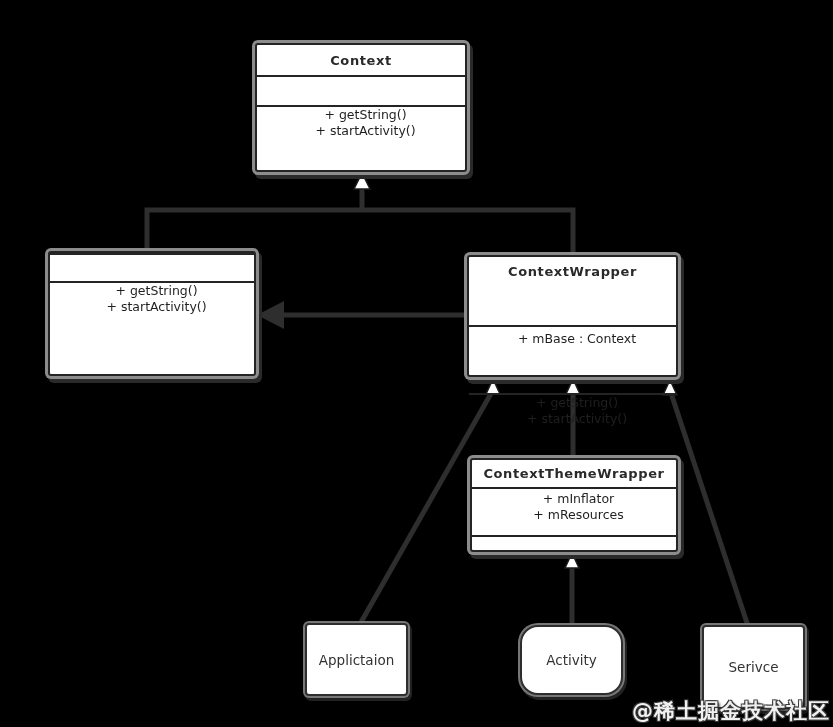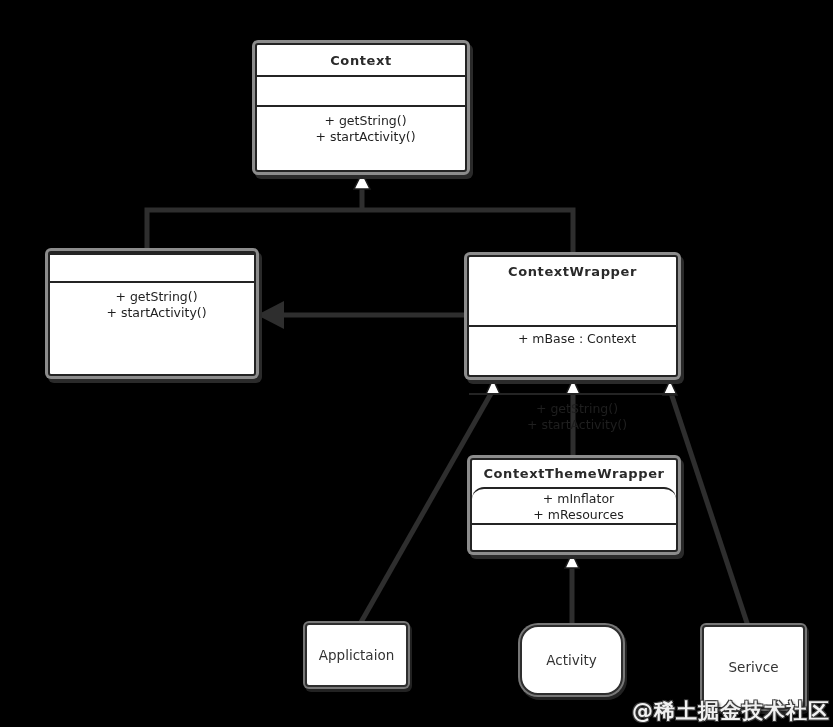--- a/index.html
+++ b/index.html
@@ -22,49 +22,49 @@
     position:absolute;background:var(--box-fill);
     border:2px solid var(--box-border);border-radius:3px;
     box-shadow:0 0 0 3px var(--box-outline), 3px 4px 0 3px #2a2a2a;
     display:flex;flex-direction:column;box-sizing:border-box;
   }
   .uml-title{
     font-weight:bold;font-size:13px;color:#2a2a2a;letter-spacing:.6px;
     display:flex;align-items:center;justify-content:center;flex:0 0 auto;
   }
   .uml-sec{border-top:2px solid var(--box-border);box-sizing:border-box;flex:0 0 auto;}
-  .uml-members{font-size:12.5px;color:var(--text);line-height:16px;padding:6px 4px 0 13px;}
+  .uml-members{font-size:12.5px;color:var(--text);line-height:16px;padding:0 4px 0 13px;}
   .uml-methods{flex:1 1 auto;}
 
   
   #box-context{left:255px;top:43px;width:212px;height:129px;}
   #box-context .uml-title{height:30px;}
   #box-context .sec-fields{height:30px;}
   
   #box-contextimp{left:48px;top:251px;width:208px;height:125px;}
   #box-contextimp .uml-title{height:31px;}
   #box-contextimp .sec-fields{height:28px;}
   
   #box-contextwrapper{left:467px;top:255px;width:211px;height:122px;gap:40px;}
   #box-contextwrapper .uml-title{height:28px;}
   #box-contextwrapper .sec-fields{height:28px;padding-top:4px;padding-bottom:0;}
   
   #box-contextthemewrapper{left:470px;top:458px;width:208px;height:94px;}
   #box-contextthemewrapper .uml-title{height:27px;}
-  #box-contextthemewrapper .sec-fields{height:36px;padding-top:2px;border-radius:12px;}
+  #box-contextthemewrapper .sec-fields{height:48px;padding-top:2px;}
   #box-contextthemewrapper .uml-members{padding-top:2px;}
 
   .uml-simple{
     position:absolute;background:var(--box-fill);
     border:2px solid #2e2e2e;border-radius:4px;
     box-shadow:0 0 0 2px #777777, 2px 3px 0 2px #222222;
     display:flex;align-items:center;justify-content:center;
     font-size:13.5px;color:#333;box-sizing:border-box;
   }
-  #box-applictaion{left:305px;top:623px;width:103px;height:64px;}
+  #box-applictaion{left:305px;top:623px;width:103px;height:73px;}
   #box-activity{left:520px;top:625px;width:103px;height:70px;border-radius:18px;}
   #box-serivce{left:702px;top:625px;width:103px;height:84px;}
 
   .watermark{
     position:absolute;right:3px;bottom:2px;
     font-size:21px;font-weight:bold;color:rgba(255,255,255,.93);
     letter-spacing:1px;
     text-shadow:-1px -1px 0 #3a3a3a,1px -1px 0 #3a3a3a,-1px 1px 0 #3a3a3a,
                  1px 1px 0 #3a3a3a,2px 2px 3px #000;
     z-index:5;

